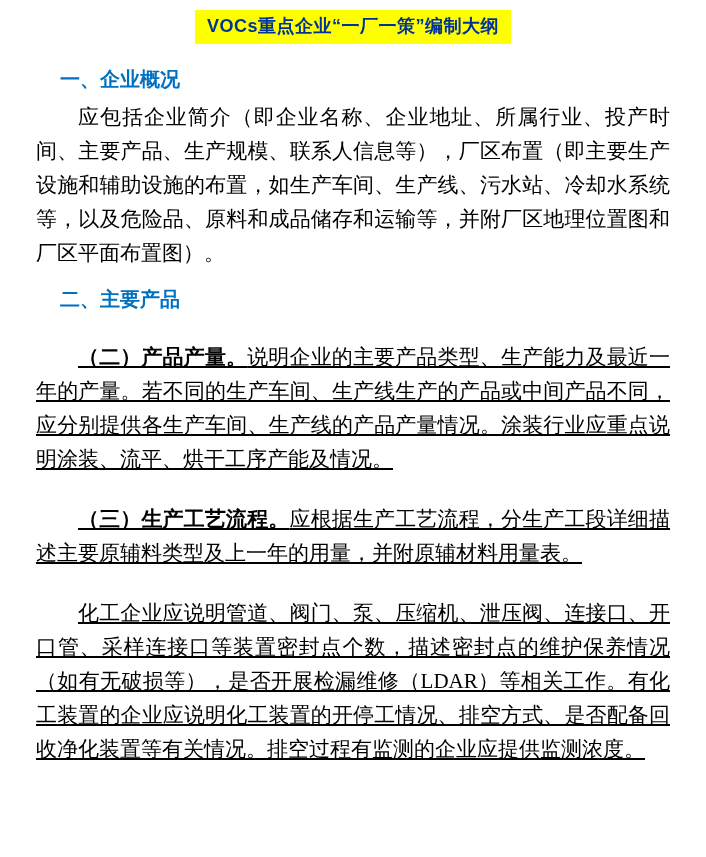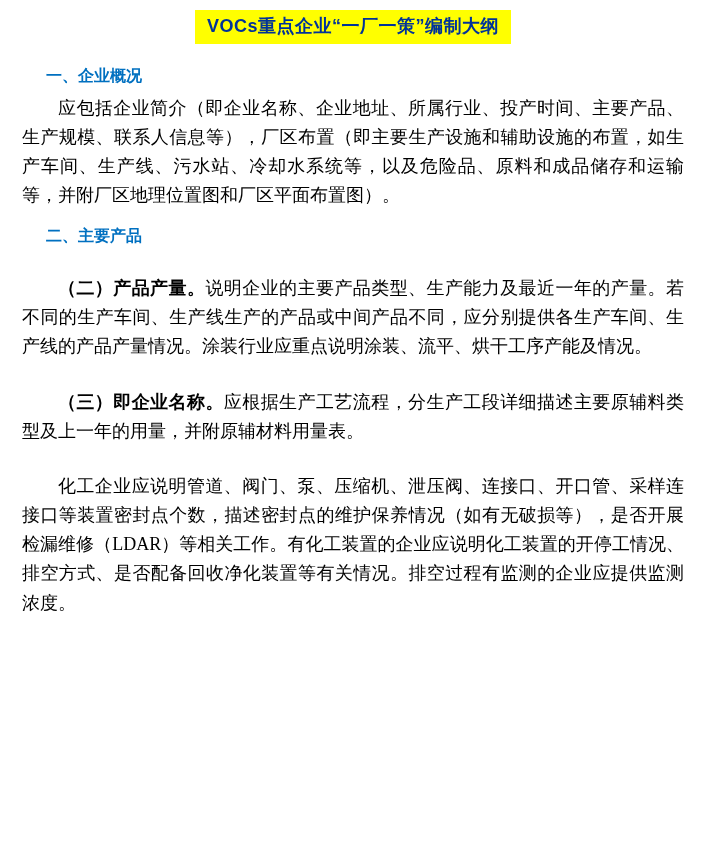--- a/index.html
+++ b/index.html
@@ -12,21 +12,21 @@
     background: #ffffff;
     font-family: "Liberation Serif", "DejaVu Serif", serif;
     color: #000000;
     overflow: hidden;
   }
   .page {
     position: relative;
     width: 706px;
     height: 857px;
     box-sizing: border-box;
-    padding: 0 22px;
+    padding: 0 36px;
   }
   .title-wrap {
     text-align: center;
     padding-top: 10px;
     padding-bottom: 6px;
   }
   .doc-title {
     display: inline-block;
     background: #ffff00;
     color: #003399;
@@ -34,35 +34,36 @@
     font-weight: bold;
     font-size: 18px;
     letter-spacing: 0.5px;
     padding: 5px 12px 6px 12px;
     line-height: 1.25;
   }
   .section-heading {
     color: #0070c0;
     font-family: "Liberation Sans", "DejaVu Sans", sans-serif;
     font-weight: bold;
-    font-size: 16px;
+    font-size: 20px;
     margin: 14px 0 6px 0;
     padding-left: 24px;
     line-height: 1.5;
   }
   .para {
-    font-size: 18px;
+    font-size: 21px;
     line-height: 1.62;
     margin: 0 0 6px 0;
     text-align: justify;
     text-justify: inter-ideograph;
     text-indent: 2em;
   }
   .para.gap {
     margin-top: 26px;
+    text-decoration: underline;
   }
   .para-lead {
     font-weight: bold;
   }
   .tight {
     margin-bottom: 0;
   }
 </style>
 </head>
 <body>
@@ -75,19 +76,19 @@
 
   <h2 class="section-heading">一、企业概况</h2>
 
   <p class="para"><span>应包括企业简介（即企业名称、企业地址、所属行业、投产时间、主要产品、生产规模、联系人信息等），厂区布置（即主要生产设施和辅助设施的布置，如生产车间、生产线、污水站、冷却水系统等，以及危险品、原料和成品储存和运输等，并附厂区地理位置图和厂区平面布置图）。</span></p>
 
   <h2 class="section-heading">二、主要产品</h2>
 
 
   <p class="para gap"><span class="para-lead">（二）产品产量。</span><span>说明企业的主要产品类型、生产能力及最近一年的产量。若不同的生产车间、生产线生产的产品或中间产品不同，应分别提供各生产车间、生产线的产品产量情况。涂装行业应重点说明涂装、流平、烘干工序产能及情况。</span></p>
 
-  <p class="para gap"><span class="para-lead">（三）即企业名称。</span><span>应根据生产工艺流程，分生产工段详细描述主要原辅料类型及上一年的用量，并附原辅材料用量表。</span></p>
+  <p class="para gap"><span class="para-lead">（三）生产工艺流程。</span><span>应根据生产工艺流程，分生产工段详细描述主要原辅料类型及上一年的用量，并附原辅材料用量表。</span></p>
 
 
 
   <p class="para gap tight"><span>化工企业应说明管道、阀门、泵、压缩机、泄压阀、连接口、开口管、采样连接口等装置密封点个数，描述密封点的维护保养情况（如有无破损等），是否开展检漏维修（LDAR）等相关工作。有化工装置的企业应说明化工装置的开停工情况、排空方式、是否配备回收净化装置等有关情况。排空过程有监测的企业应提供监测浓度。</span></p>
 
 </div>
 
 </body></html>

